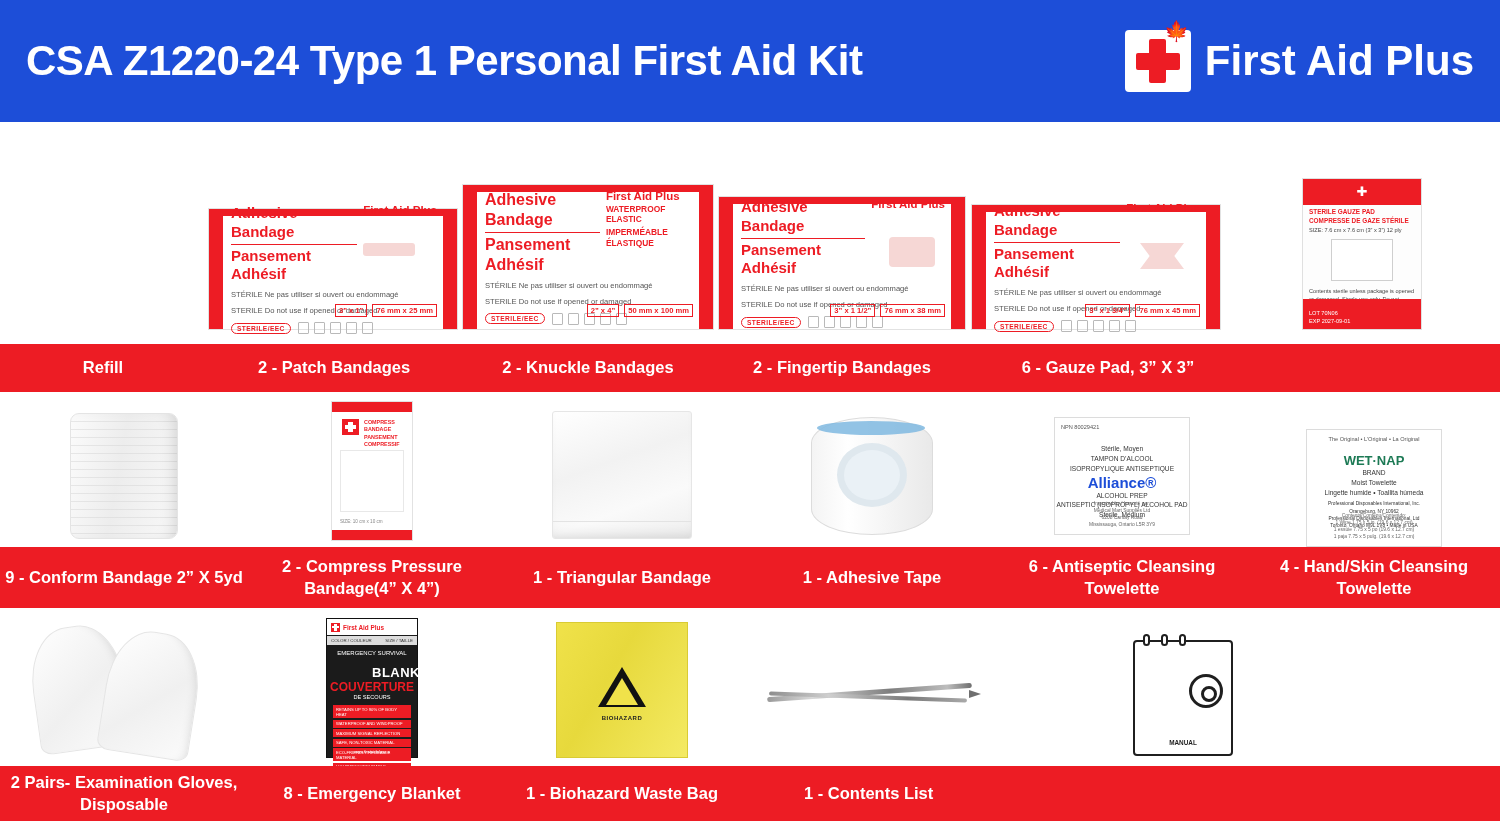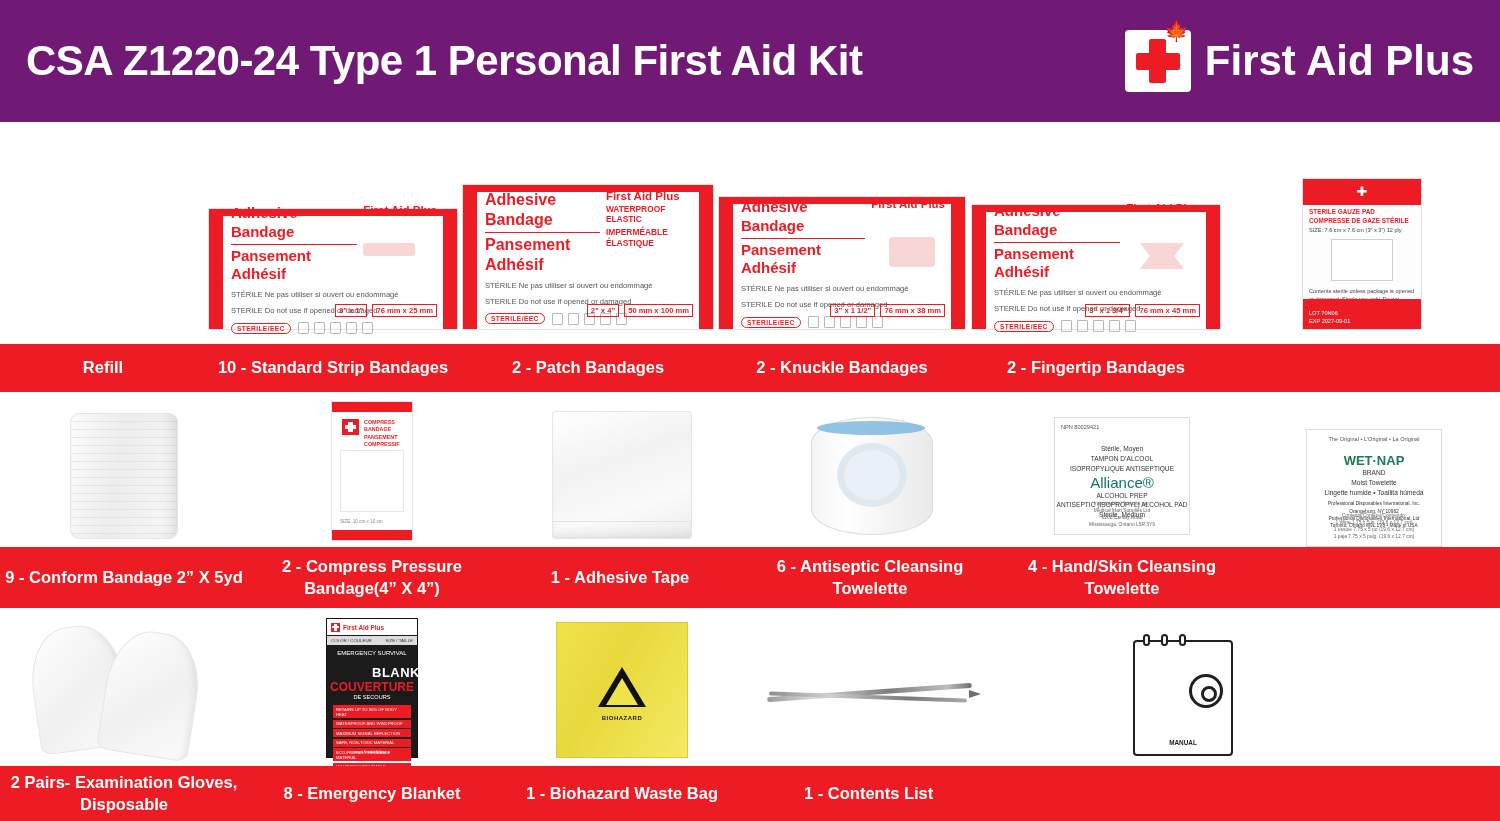--- a/index.html
+++ b/index.html
@@ -7,21 +7,21 @@
     width: 1500px; height: 821px;
     background: #ffffff;
     font-family: "Liberation Sans", sans-serif;
     overflow: hidden;
   }
   .sheet { position: relative; width: 1500px; height: 821px; background: #fff; }
 
   
   .header {
     position: absolute; left: 0; top: 0; width: 1500px; height: 122px;
-    background: #701a75;
+    background: #1d4ed8;
     display: flex; align-items: center; justify-content: space-between;
     padding: 0 26px;
   }
   .header-title {
     color: #ffffff; font-size: 42px; font-weight: bold; letter-spacing: -0.5px;
     white-space: nowrap;
   }
   .brand { display: flex; align-items: center; gap: 14px; }
   .brand-cross {
     position: relative; width: 66px; height: 62px; background: #ffffff;
@@ -149,21 +149,21 @@
     position: absolute; left: 26px; top: 26px; width: 70px; height: 64px; border-radius: 50%;
     background: #eaf1f6; border: 7px solid #dfe8ee;
   }
   
   .sachet {
     position: relative; background: #fff; border: 1px solid #dcdcdc;
     display: flex; align-items: center; justify-content: center; flex-direction: column;
     text-align: center;
   }
   .sachet .top { color: #555; font-size: 5.6px; line-height: 1.4; position:absolute; top:6px; left:6px; right:6px; text-align:left;}
-  .sachet .mid { color: #0f766e; font-weight: normal; font-size: 15px; text-align: center; }
+  .sachet .mid { color: #1d4ed8; font-weight: bold; font-size: 15px; text-align: center; }
   .sachet .mid2 { color: #333; font-size: 6.6px; line-height: 1.5; }
   .sachet .bot { color: #666; font-size: 4.9px; line-height: 1.45; position: absolute; bottom: 6px; left: 6px; right: 6px;}
   .wetnap { color: #1d7a55; font-weight: bold; font-size: 13px; }
 
   
   .gloves { position: relative; width: 190px; height: 140px; }
   .glove {
     position: absolute; width: 92px; height: 124px;
     background: linear-gradient(140deg,#ffffff 0%,#f0f0f0 55%,#fbfbfb 100%);
     border: 1px solid #e5e5e5;
@@ -421,24 +421,24 @@
         <div class="pouch-band2">
           <div class="pouch-txt" style="bottom:12px; color:#fff;">LOT 70N06</div>
           <div class="pouch-txt" style="bottom:4px; color:#fff;">EXP 2027-09-01</div>
         </div>
       </div>
     </div>
   </div>
 
   <div class="row row1-lab labelrow">
     <div class="labelcell" style="width:206px">Refill</div>
-    <div class="labelcell" style="width:254px">10 - Standard Strip Bandages</div>
     <div class="labelcell" style="width:256px">2 - Patch Bandages</div>
     <div class="labelcell" style="width:252px">2 - Knuckle Bandages</div>
     <div class="labelcell" style="width:256px">2 - Fingertip Bandages</div>
+    <div class="labelcell" style="width:276px">6 - Gauze Pad, 3” X 3”</div>
   </div>
 
   <div class="row row2-img imgrow">
     <div class="cell" style="width:248px">
       <div class="roll" style="margin-bottom:8px"></div>
     </div>
 
     <div class="cell" style="width:248px">
       <div class="cpouch" style="margin-bottom:6px">
         <div class="cap"></div>
@@ -495,20 +495,21 @@
 1 Wipe 1.75 x 5 in. (19.6 x 12.7 cm)
 1 essuie 7.75 x 5 po (19.6 x 12.7 cm)
 1 paja 7.75 x 5 pulg. (19.6 x 12.7 cm)</div>
       </div>
     </div>
   </div>
 
   <div class="row row2-lab labelrow">
     <div class="labelcell" style="width:248px">9 - Conform Bandage 2” X 5yd</div>
     <div class="labelcell" style="width:248px">2 - Compress Pressure Bandage(4” X 4”)</div>
+    <div class="labelcell" style="width:252px">1 - Triangular Bandage</div>
     <div class="labelcell" style="width:248px">1 - Adhesive Tape</div>
     <div class="labelcell" style="width:252px">6 - Antiseptic Cleansing Towelette</div>
     <div class="labelcell" style="width:252px">4 - Hand/Skin Cleansing Towelette</div>
   </div>
 
   <div class="row row3-img imgrow">
     <div class="cell" style="width:248px">
       <div class="gloves" style="margin-bottom:8px">
         <div class="glove a"></div>
         <div class="glove b"></div>

